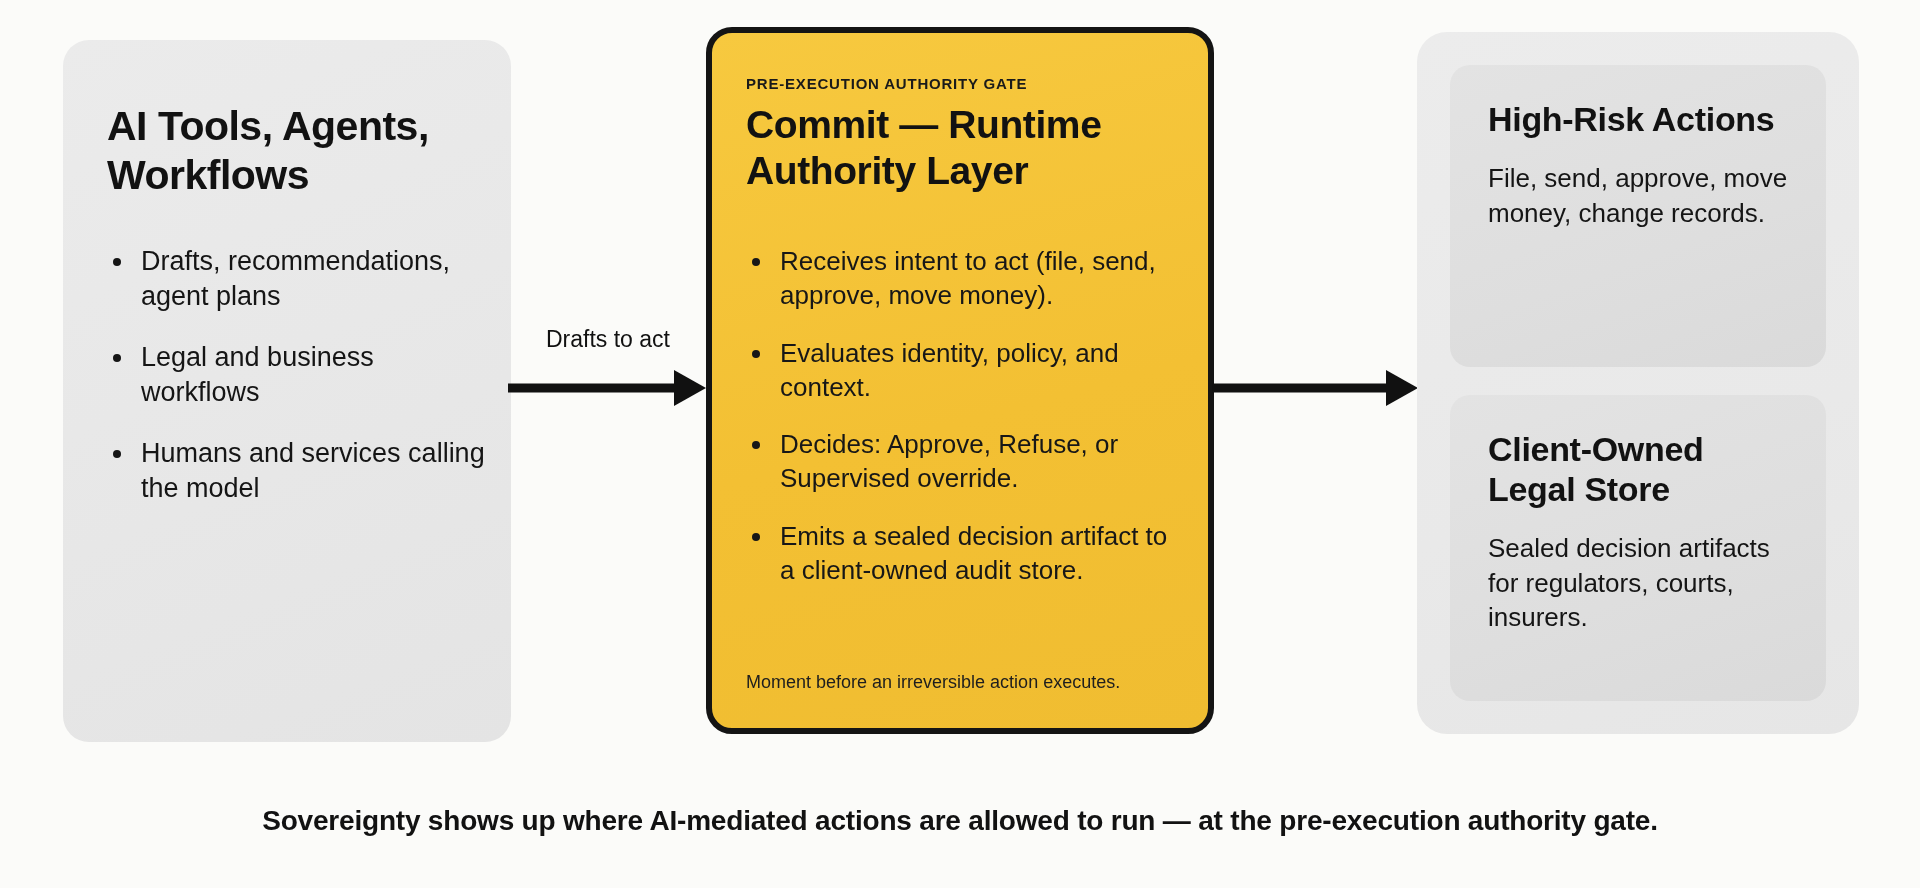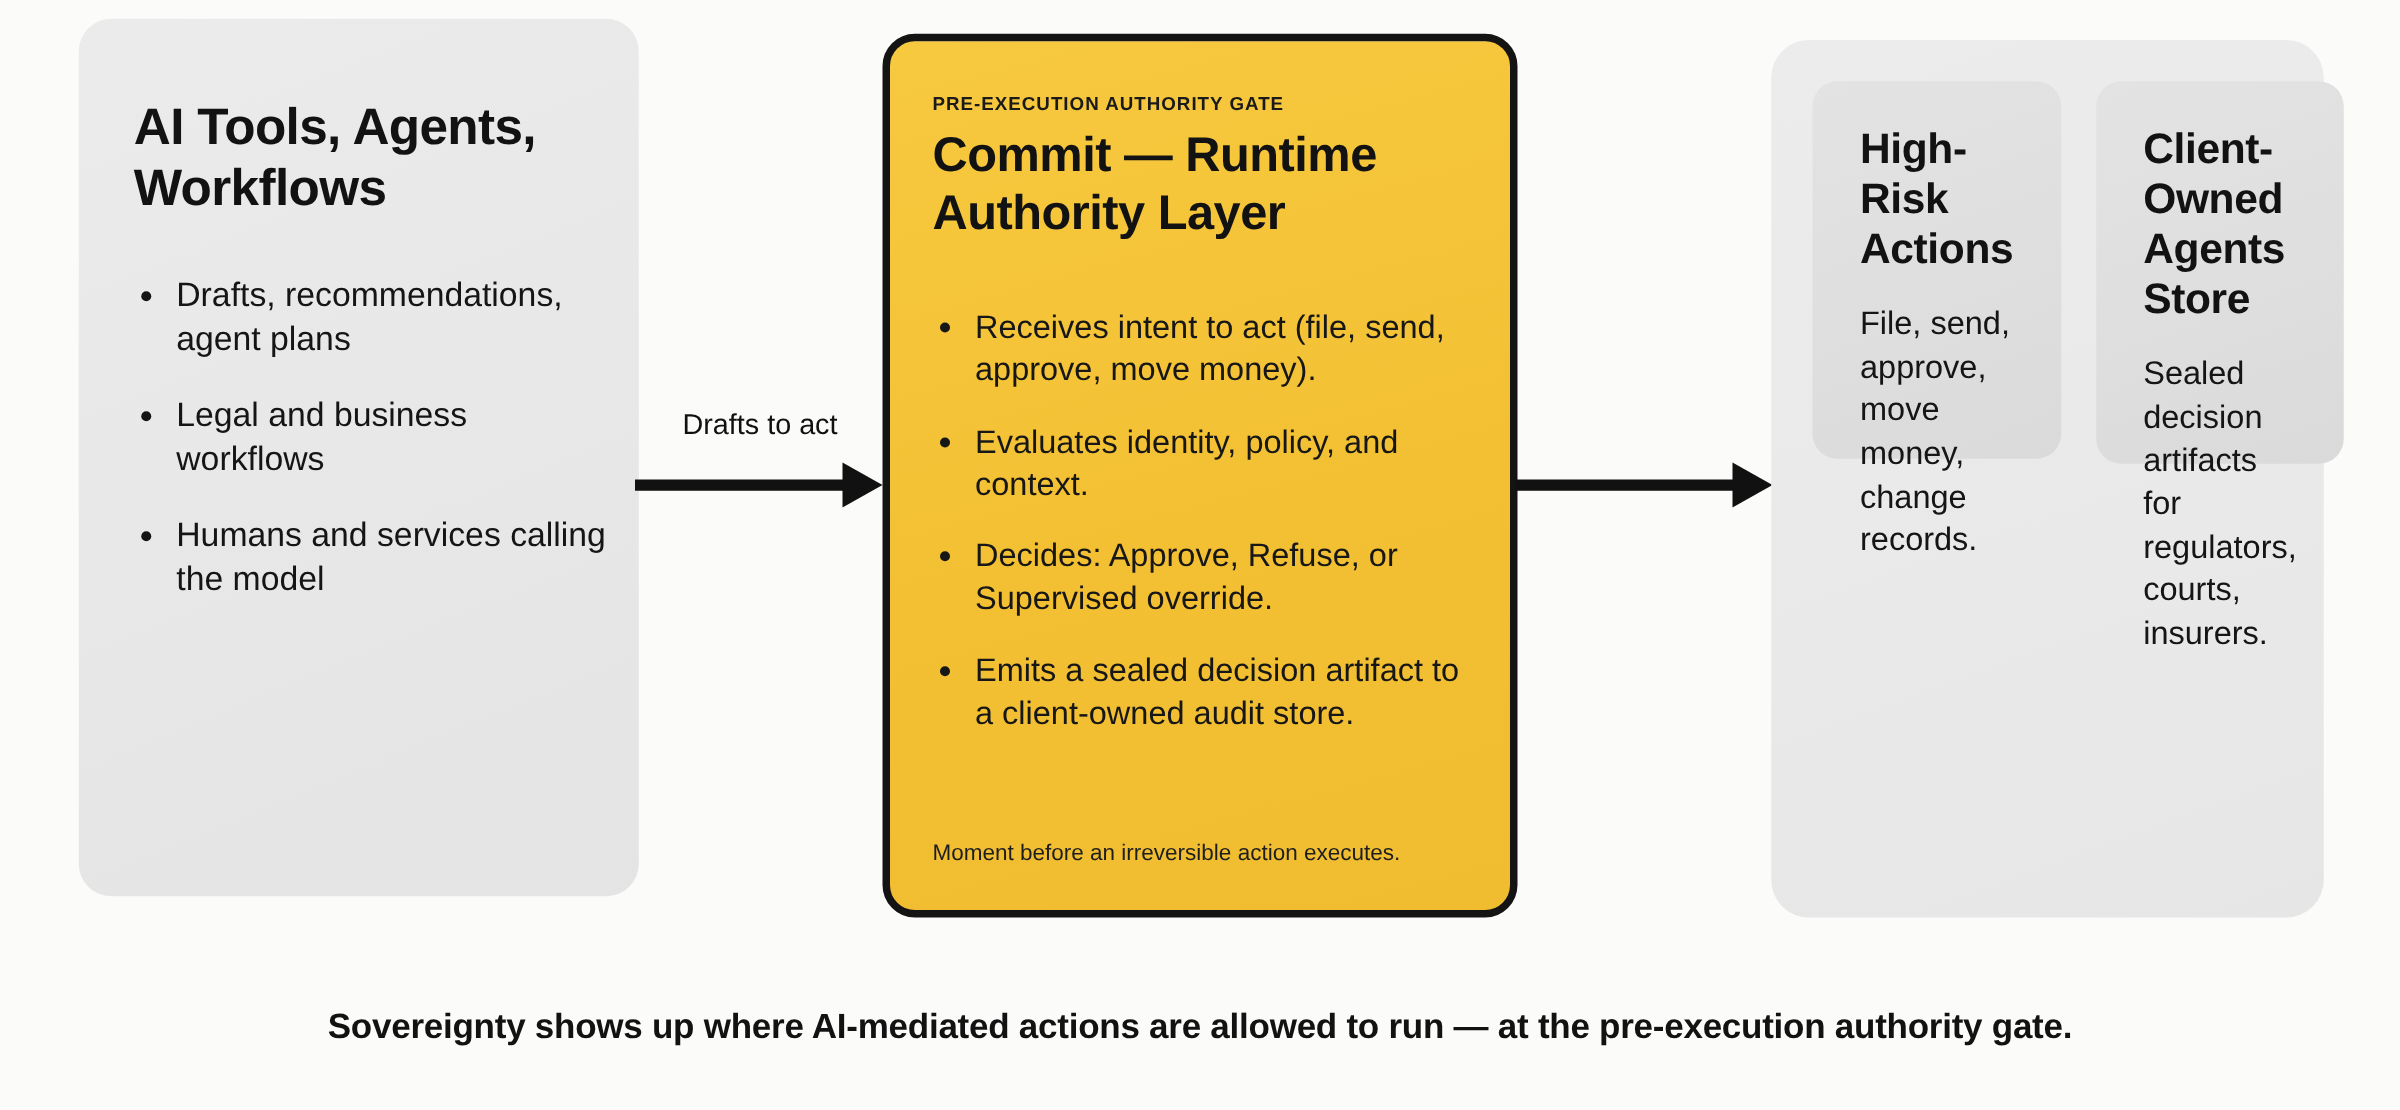--- a/index.html
+++ b/index.html
@@ -30,21 +30,21 @@
     left: 0;
     top: 0;
     width: 1920px;
     height: 760px;
   }
 
   
   .card-left {
     position: absolute;
     left: 63px;
-    top: 15px;
+    top: 40px;
     width: 448px;
     height: 702px;
     background: linear-gradient(158deg, #ebebeb 0%, #e8e8e8 45%, #e4e4e4 100%);
     border-radius: 26px;
     padding: 62px 16px 40px 44px;
   }
 
   .card-left .card-title {
     font-size: 41px;
     font-weight: 700;
@@ -129,21 +129,21 @@
   .col-right {
     position: absolute;
     left: 1417px;
     top: 32px;
     width: 442px;
     height: 702px;
     background: linear-gradient(160deg, #ececec 0%, #e9e9e9 60%, #e6e6e6 100%);
     border-radius: 30px;
     padding: 33px 33px;
     display: flex;
-    flex-direction: row;
+    flex-direction: column;
     gap: 28px;
   }
 
   .subcard {
     background: linear-gradient(160deg, #e3e3e3 0%, #dedede 60%, #dadada 100%);
     border-radius: 20px;
     padding: 34px 38px 30px 38px;
   }
   .subcard-1 { height: 302px; }
   .subcard-2 { height: 306px; }
@@ -248,21 +248,21 @@
         <polygon points="174,12 206,30 174,48" fill="#111111"></polygon>
       </svg>
     </div>
 
     <div class="col-right">
       <div class="subcard subcard-1">
         <div class="card-title">High-Risk Actions</div>
         <div class="card-body">File, send, approve, move money, change records.</div>
       </div>
       <div class="subcard subcard-2">
-        <div class="card-title">Client-Owned Agents Store</div>
+        <div class="card-title">Client-Owned Legal Store</div>
         <div class="card-body">Sealed decision artifacts for regulators, courts, insurers.</div>
       </div>
     </div>
 
   </div>
 
   <div class="caption">Sovereignty shows up where AI-mediated actions are allowed to run — at the pre-execution authority gate.</div>
 
   <div class="brand">
     <span>Thinking OS</span><span class="tm">™</span>

